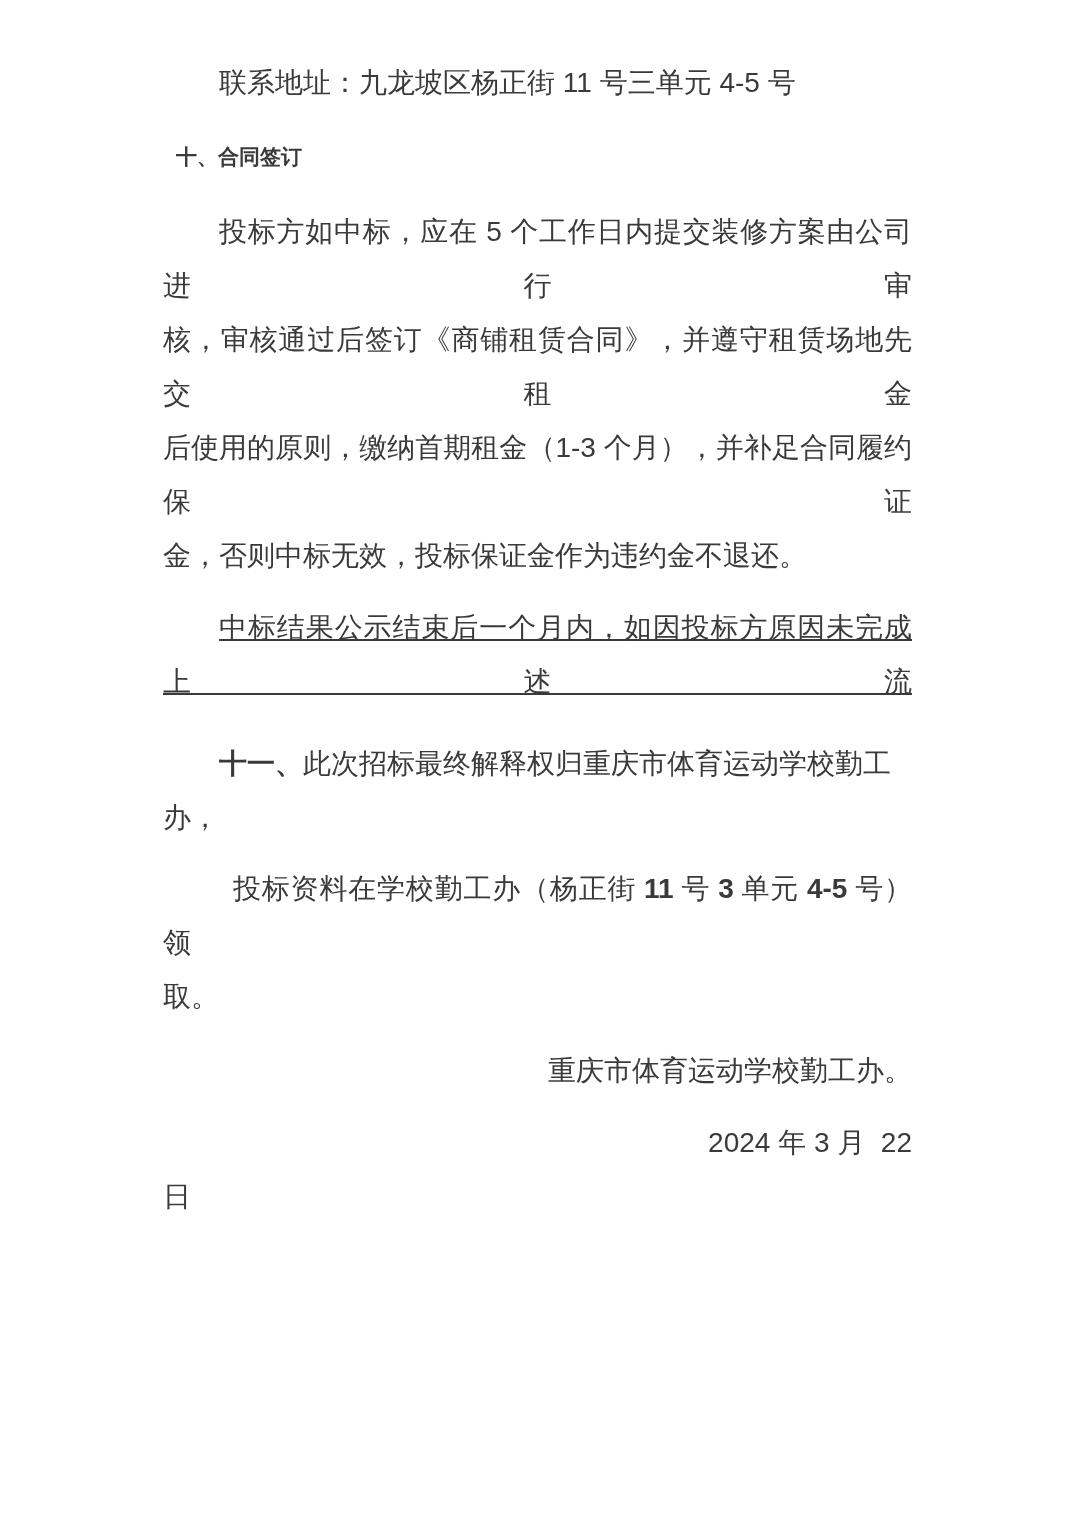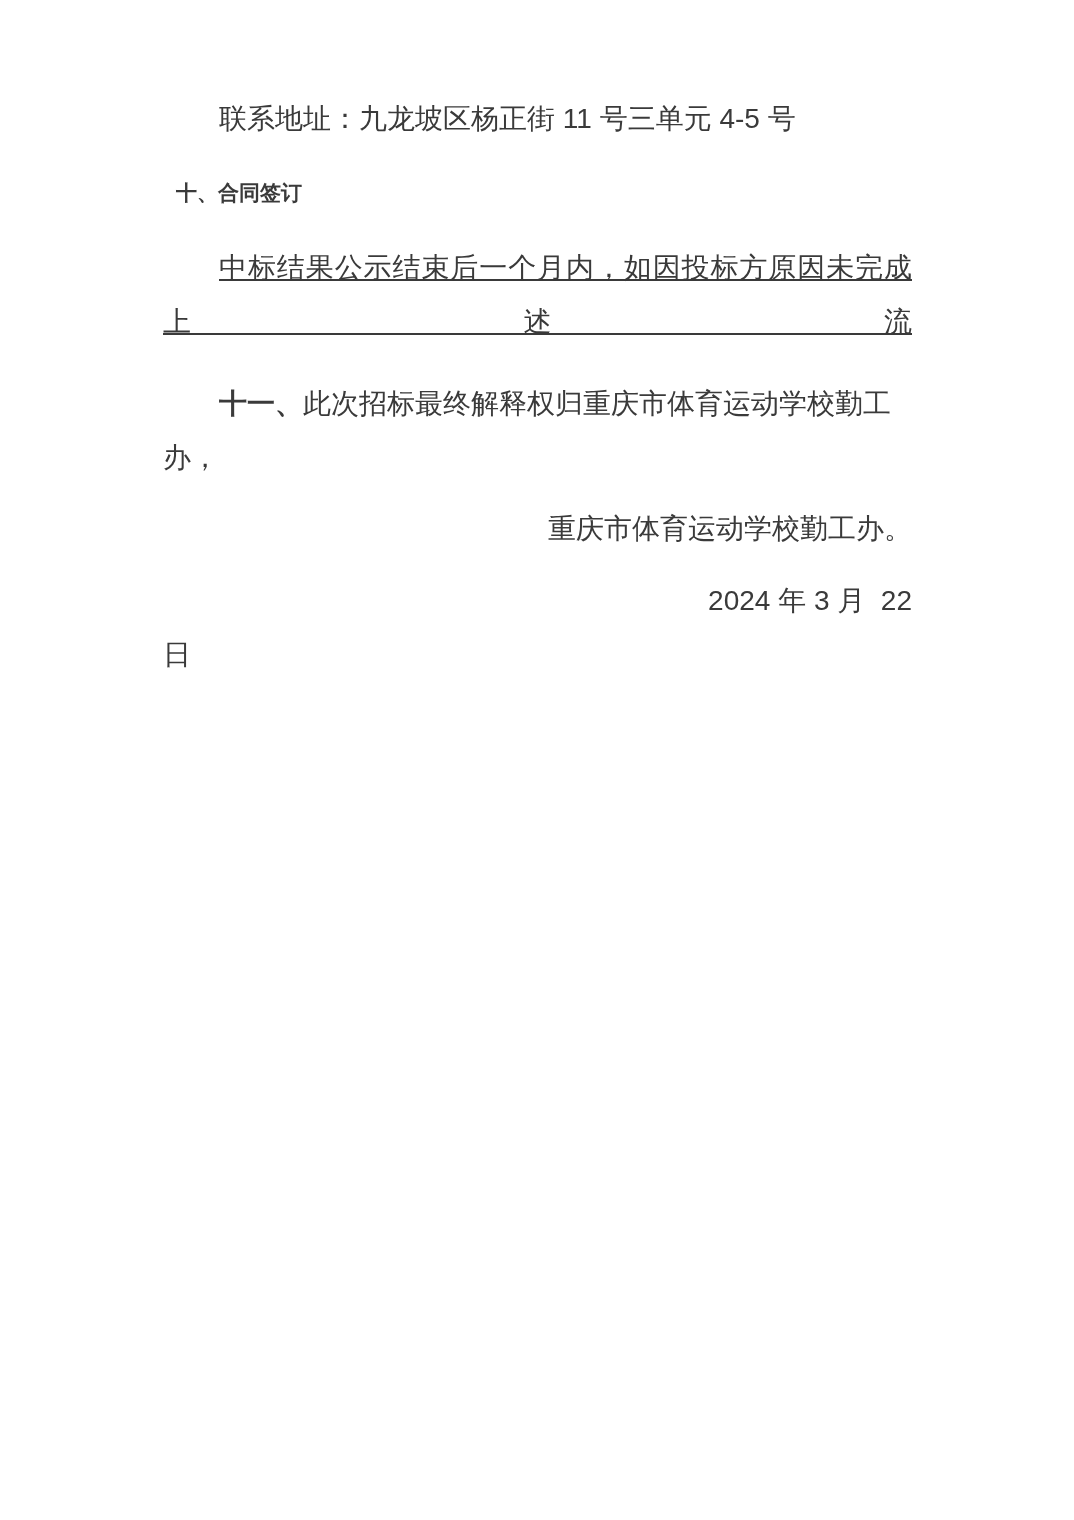--- a/index.html
+++ b/index.html
@@ -2,21 +2,21 @@
 <html><head>
 <meta charset="utf-8">
 <style>
   html, body { margin: 0; padding: 0; background: #ffffff; }
   .page {
     position: relative;
     width: 1074px;
     height: 1324px;
     background: #ffffff;
     box-sizing: border-box;
-    padding: 92px 162px 0 163px;
+    padding: 56px 162px 0 163px;
     font-family: "Liberation Sans", sans-serif;
     color: #3a3a3a;
     font-size: 28px;
     line-height: 54px;
     overflow: hidden;
   }
   .contact { margin: 0 0 20px 0; text-indent: 2em; }
   .heading { margin: 0 0 21px 0; font-weight: bold; padding-left: 13px; font-size: 21px; }
   .para { margin: 0 0 18px 0; }
   .para.gap-lg { margin-bottom: 28px; text-decoration: underline; }
@@ -35,27 +35,37 @@
 </style>
 </head>
 <body>
 
 <div class="page">
 
   <p class="contact">联系地址：九龙坡区杨正街 11 号三单元 4-5 号</p>
 
   <p class="heading">十、合同签订</p>
 
+  <div class="para">
+    <div class="jline first">投标方如中标，应在 5 个工作日内提交装修方案由公司进行审</div>
+    <div class="jline">核，审核通过后签订《商铺租赁合同》，并遵守租赁场地先交租金</div>
+    <div class="jline">后使用的原则，缴纳首期租金（1-3 个月），并补足合同履约保证</div>
+    <div class="jline lastline">金，否则中标无效，投标保证金作为违约金不退还。</div>
+  </div>
 
   <div class="para gap-lg">
     <div class="jline first">中标结果公示结束后一个月内，如因投标方原因未完成上述流</div>
   </div>
 
   <p class="item11"><span class="lead">十一、</span><span>此次招标最终解释权归重庆市体育运动学校勤工办，</span></p>
 
+  <div class="pickup">
+    <div class="l1"><span>投标资料在学校勤工办（杨正街 </span><span class="num">11</span><span> 号 </span><span class="num">3</span><span> 单元 </span><span class="num">4-5</span><span> 号）领</span></div>
+    <div class="l2">取。</div>
+  </div>
 
   <p class="signature">重庆市体育运动学校勤工办。</p>
 
   <p class="dateline">2024 年 3 月  22</p>
 
   <p class="datewrap">日</p>
 
 </div>
 
 </body></html>

